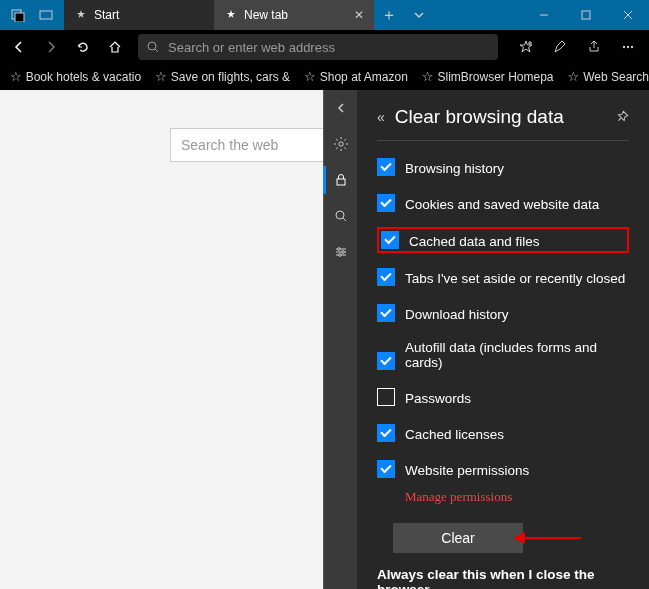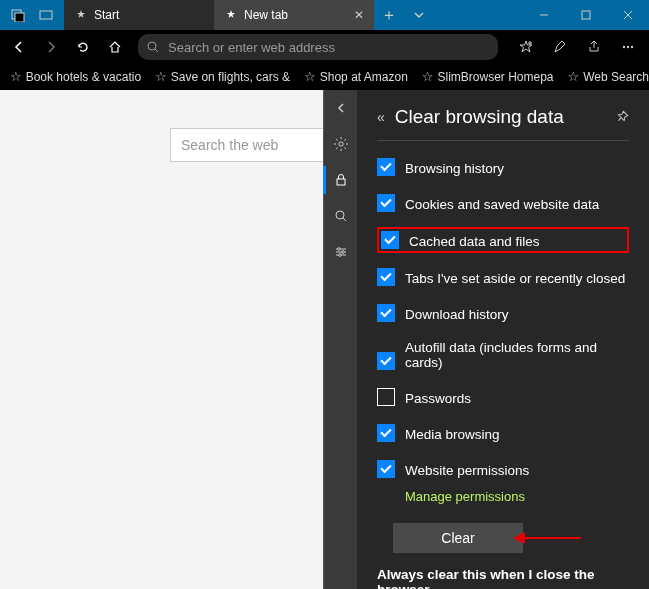--- a/index.html
+++ b/index.html
@@ -15,21 +15,21 @@
 .tab .tab-icon { width:14px; height:14px; display:flex; align-items:center; justify-content:center; }
 .tab .close { margin-left: auto; color:#ccc; }
 .newtab-btn, .tabs-btn { width: 30px; display:flex; align-items:center; justify-content:center; color:#ccc; }
 .spacer { flex: 1; }
 .win-controls { display:flex; }
 .win-controls div { width: 42px; display:flex; align-items:center; justify-content:center; color:#ccc; }
 
 
 .toolbar { height: 34px; background: #000; display:flex; align-items:center; padding: 0 4px; gap: 2px; }
 .toolbar .tbtn { width: 30px; height: 30px; display:flex; align-items:center; justify-content:center; color:#ccc; }
-.addressbar { flex:1; max-width: 360px; margin: 0 6px; height: 26px; background: #2a2a2a; border-radius: 10px; display:flex; align-items:center; padding: 0 8px; color:#999; font-size:13px; gap:8px;}
+.addressbar { flex:1; max-width: 360px; margin: 0 6px; height: 26px; background: #2a2a2a; border-radius: 4px; display:flex; align-items:center; padding: 0 8px; color:#999; font-size:13px; gap:8px;}
 .toolbar .right { display:flex; margin-left:auto; }
 .toolbar .right .tbtn { width: 34px; }
 
 
 .bookmarkbar { height: 26px; background: #000; display:flex; align-items:center; padding: 0 6px; gap: 6px; color:#ddd; font-size:12px; border-bottom:1px solid #000;}
 .bookmark { display:flex; align-items:center; gap:4px; padding:0 4px; white-space:nowrap; }
 .bookmark .star { color:#ccc; font-size:13px; }
 
 
 .content { position:absolute; top:90px; left:0; right:0; bottom:0; background:#f4f4f4; }
@@ -48,21 +48,21 @@
 .panel-header { display:flex; align-items:center; gap:10px; padding-bottom:12px; border-bottom:1px solid #444; margin-bottom:14px;}
 .panel-header .back { color:#ccc; font-size:14px; }
 .panel-header h2 { font-size:19px; font-weight:400; }
 .panel-header .pin { margin-left:auto; color:#ccc; font-size:13px; }
 
 .checkrow { display:flex; align-items:flex-end; gap:10px; margin: 0 0 12px 0; font-size:13.5px; padding:3px 0;}
 .checkbox { width:18px; height:18px; border:1.5px solid #fff; display:flex; align-items:center; justify-content:center; flex-shrink:0; }
 .checkbox.checked { background:#0a84ff; border-color:#0a84ff; }
 .checkbox.checked::after { content:""; width:4px; height:8px; border:solid #fff; border-width:0 2px 2px 0; transform: rotate(45deg) translate(-1px,-1px); }
 .subrow { margin-left:28px; margin-top:-6px; margin-bottom:10px; }
-.subrow a { color:#bef264; font-size:13px; text-decoration:none; }
+.subrow a { color:#ef4444; font-size:13px; text-decoration:none;font-family:Liberation Serif, serif; }
 
 .highlight { border:2px solid #e80000; padding:2px 12px 2px 2px; }
 
 .clear-btn { width:130px; height:30px; background:#4a4a4a; color:#fff; border:none; font-size:14px; margin: 8px 0 14px 16px; cursor:pointer; }
 .arrow-line { position:absolute; width:60px; height:2px; background:#e80000; }
 .arrow-head { position:absolute; width:0; height:0; border-top:6px solid transparent; border-bottom:6px solid transparent; border-right:12px solid #e80000; }
 
 .always { font-size:13.5px; font-weight:600; margin-bottom:8px; }
 
 svg { display:block; }
@@ -285,21 +285,21 @@
       <div class="checkrow">
         <div class="checkbox checked"></div>
         <span>Autofill data (includes forms and cards)</span>
       </div>
       <div class="checkrow">
         <div class="checkbox"></div>
         <span>Passwords</span>
       </div>
       <div class="checkrow">
         <div class="checkbox checked"></div>
-        <span>Media browsing</span>
+        <span>Cached licenses</span>
       </div>
       <div class="checkrow">
         <div class="checkbox checked"></div>
         <span>Website permissions</span>
       </div>
       <div class="subrow"><a href="#">Manage permissions</a></div>
     </div>
 
   <div style="position:relative;">
     <button class="clear-btn">Clear</button>

